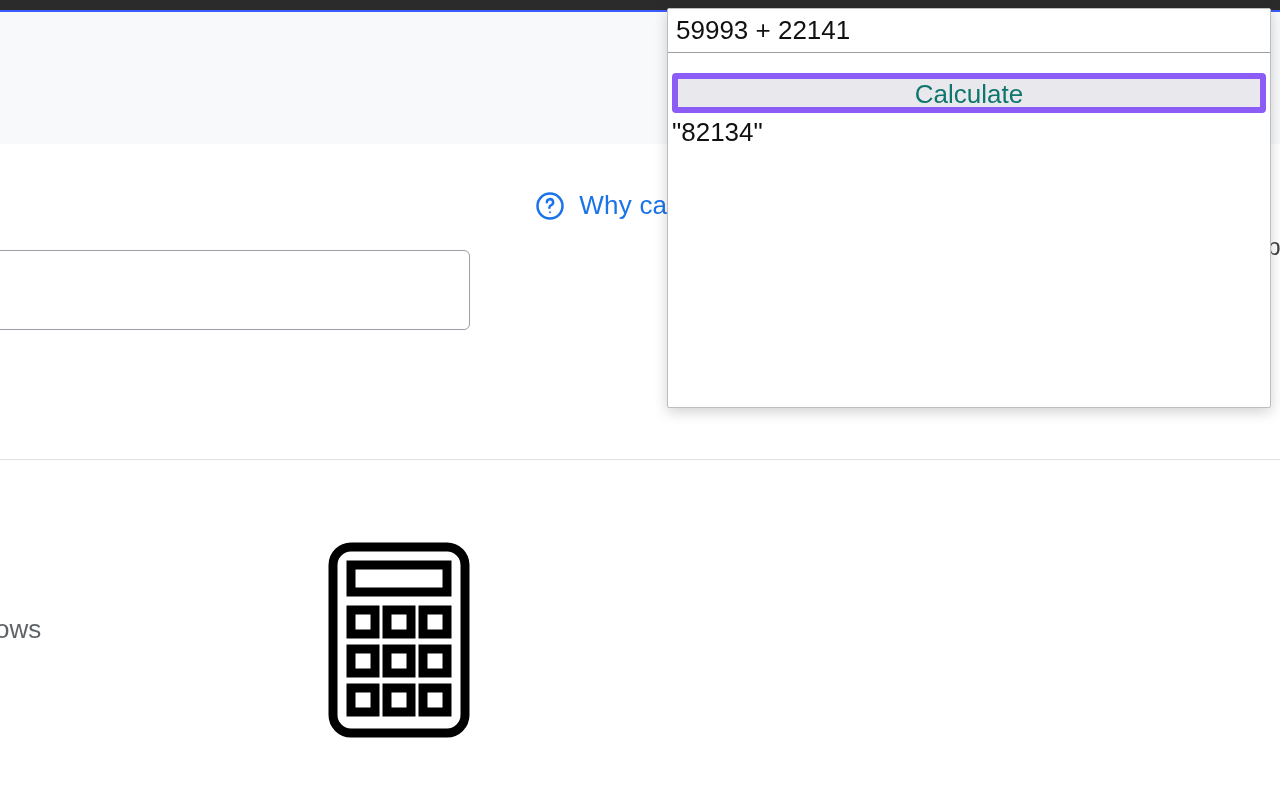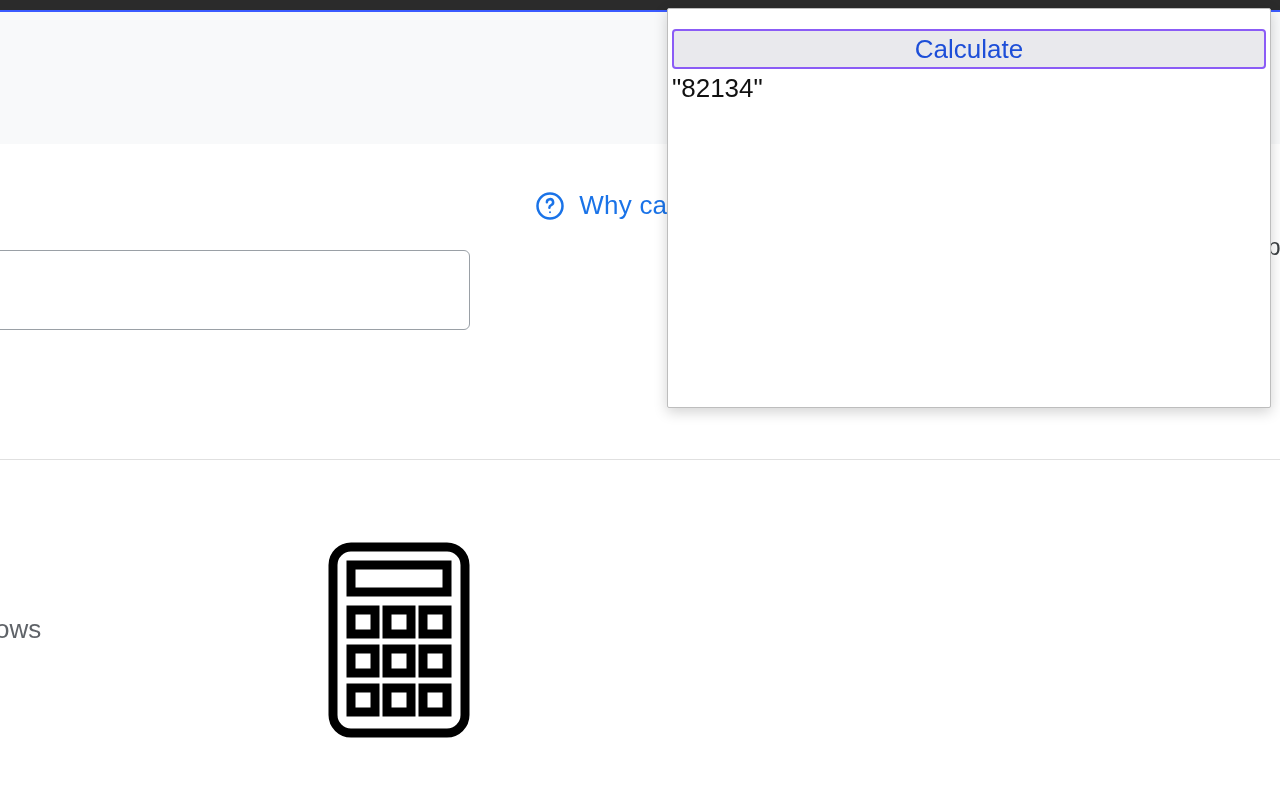--- a/index.html
+++ b/index.html
@@ -130,24 +130,24 @@
       background: #fff;
     }
     .calc-panel .gap { height: 20px; }
     .calc-panel .calc-btn {
       display: block;
       margin: 0 4px;
       width: calc(100% - 8px);
       height: 40px;
       font-size: 26px;
       background: #e9e9ed;
-      border: 2px solid #8b5cf6;
+      border: 6px solid #8b5cf6;
       border-radius: 4px;
       cursor: pointer;
-      color: #1d4ed8;
+      color: #0f766e;
     }
     .calc-panel .result {
       font-size: 26px;
       padding: 4px 4px 0 4px;
       color: #111;
     }
   </style>
 </head>
 <body>
 
@@ -191,16 +191,17 @@
       <rect x="42" y="72" width="16" height="16"></rect>
       <rect x="66" y="72" width="16" height="16"></rect>
       <rect x="18" y="98" width="16" height="16"></rect>
       <rect x="42" y="98" width="16" height="16"></rect>
       <rect x="66" y="98" width="16" height="16"></rect>
     </g>
   </svg>
 </div>
 
 <div class="calc-panel">
+  <input class="expr-input" type="text" value="59993 + 22141" style="">
   <div class="gap"></div>
   <button class="calc-btn">Calculate</button>
   <div class="result">"82134"</div>
 </div>
 
 </body></html>

